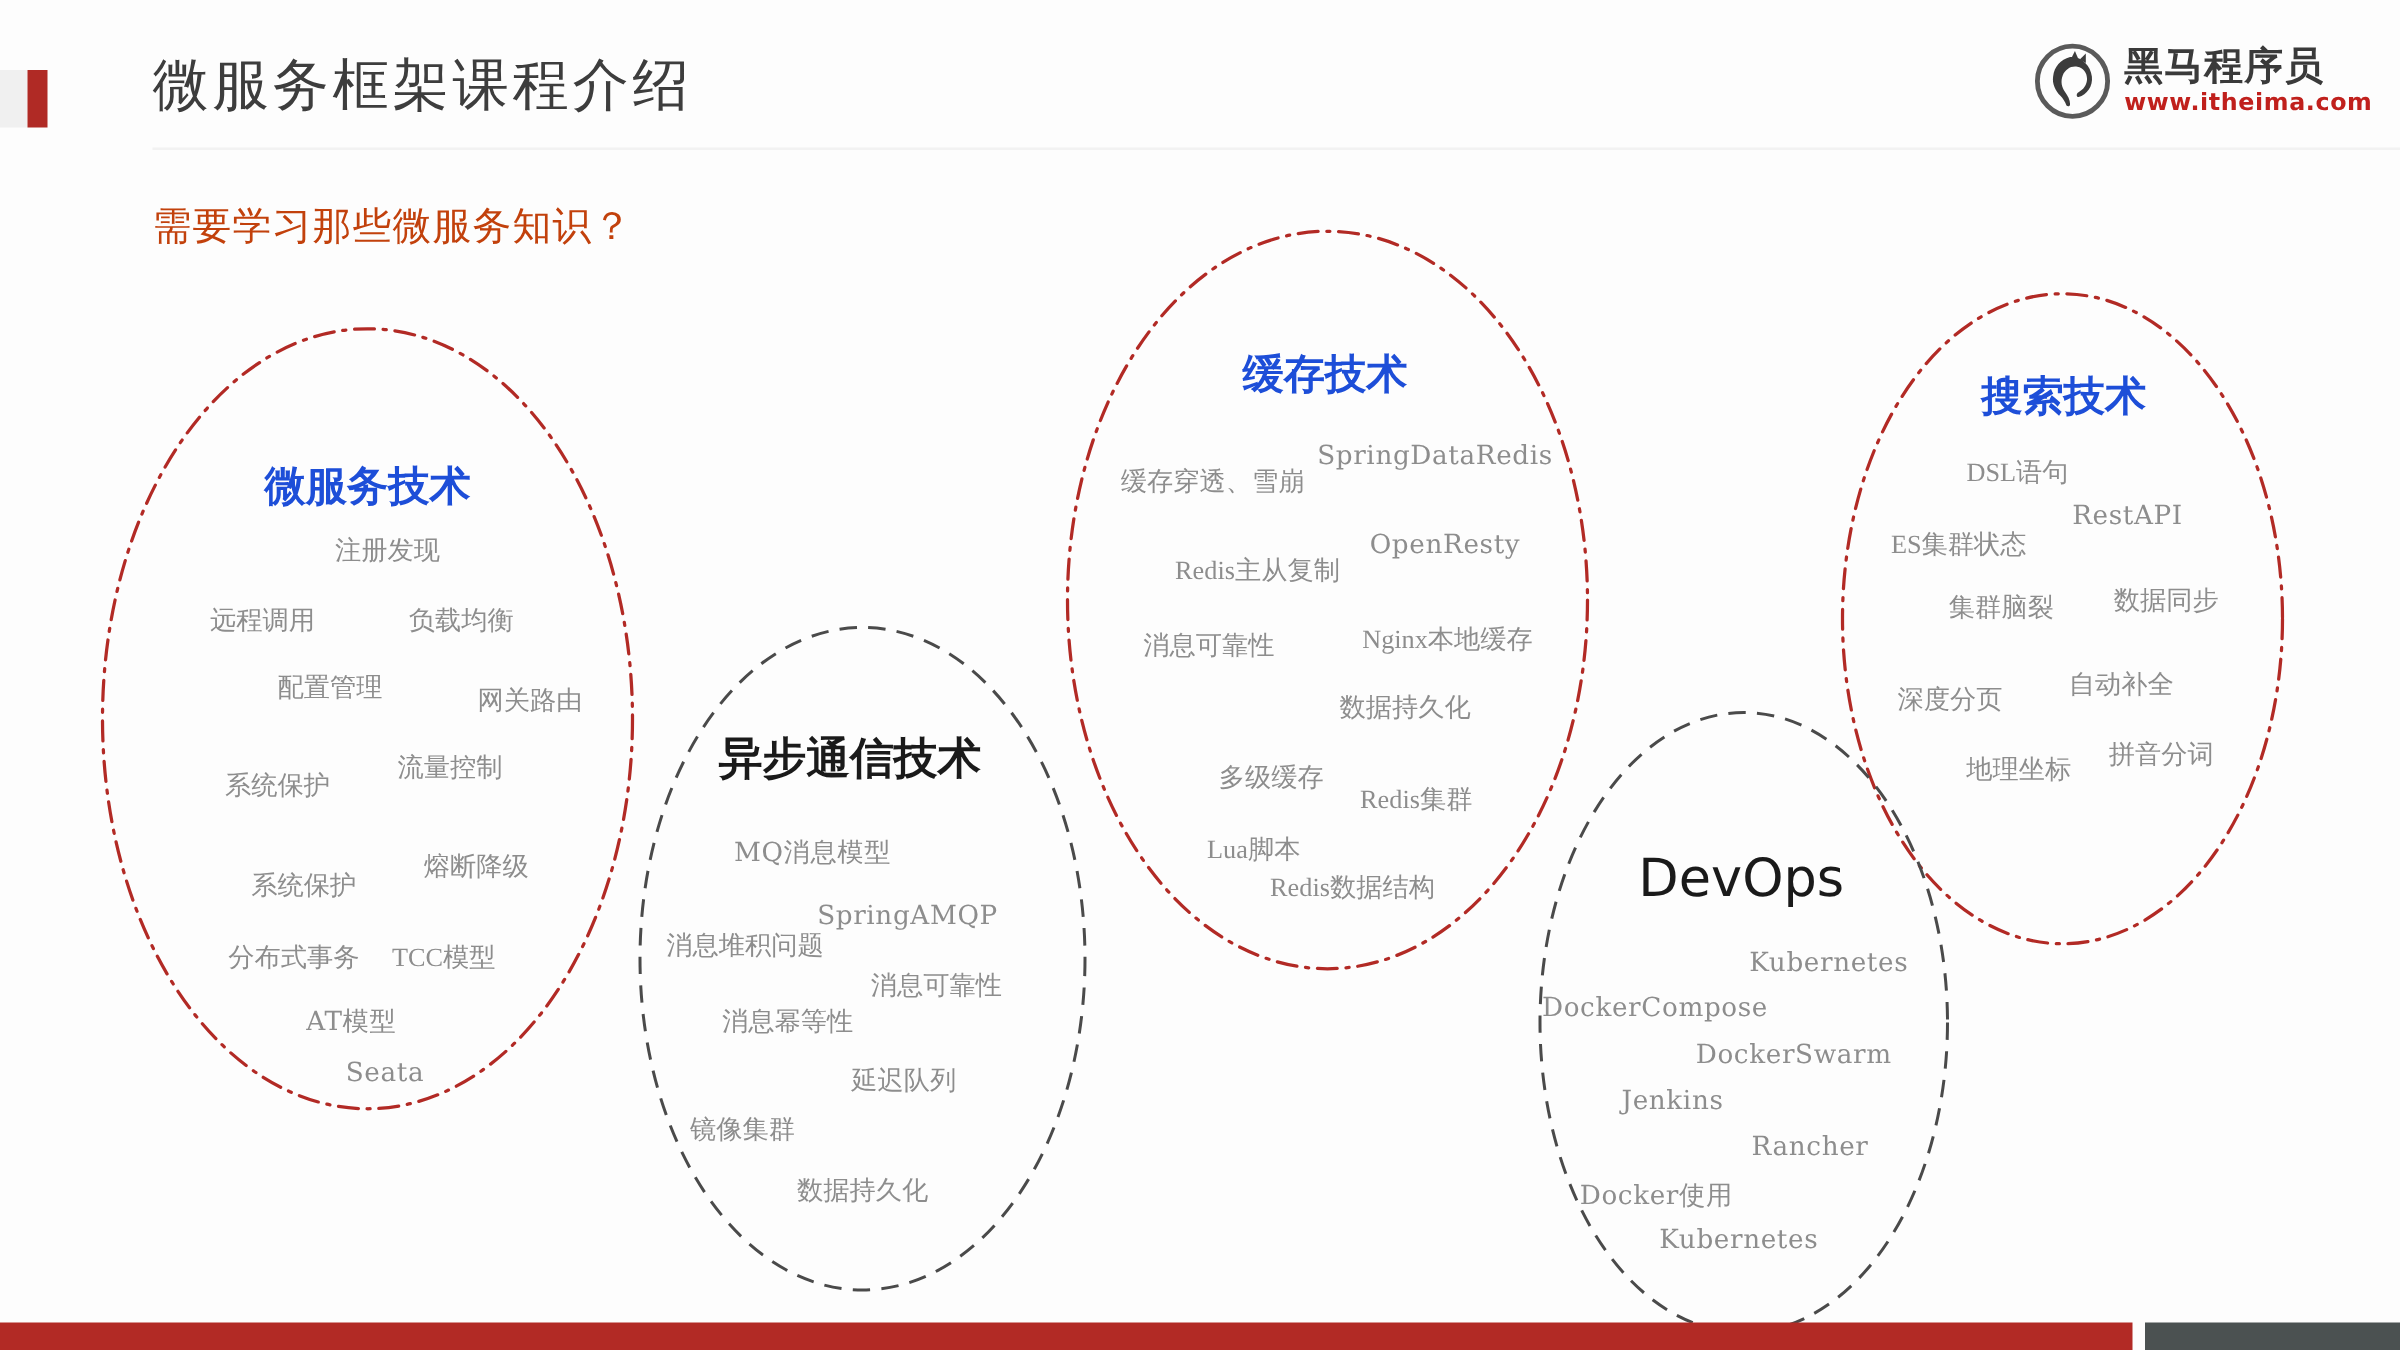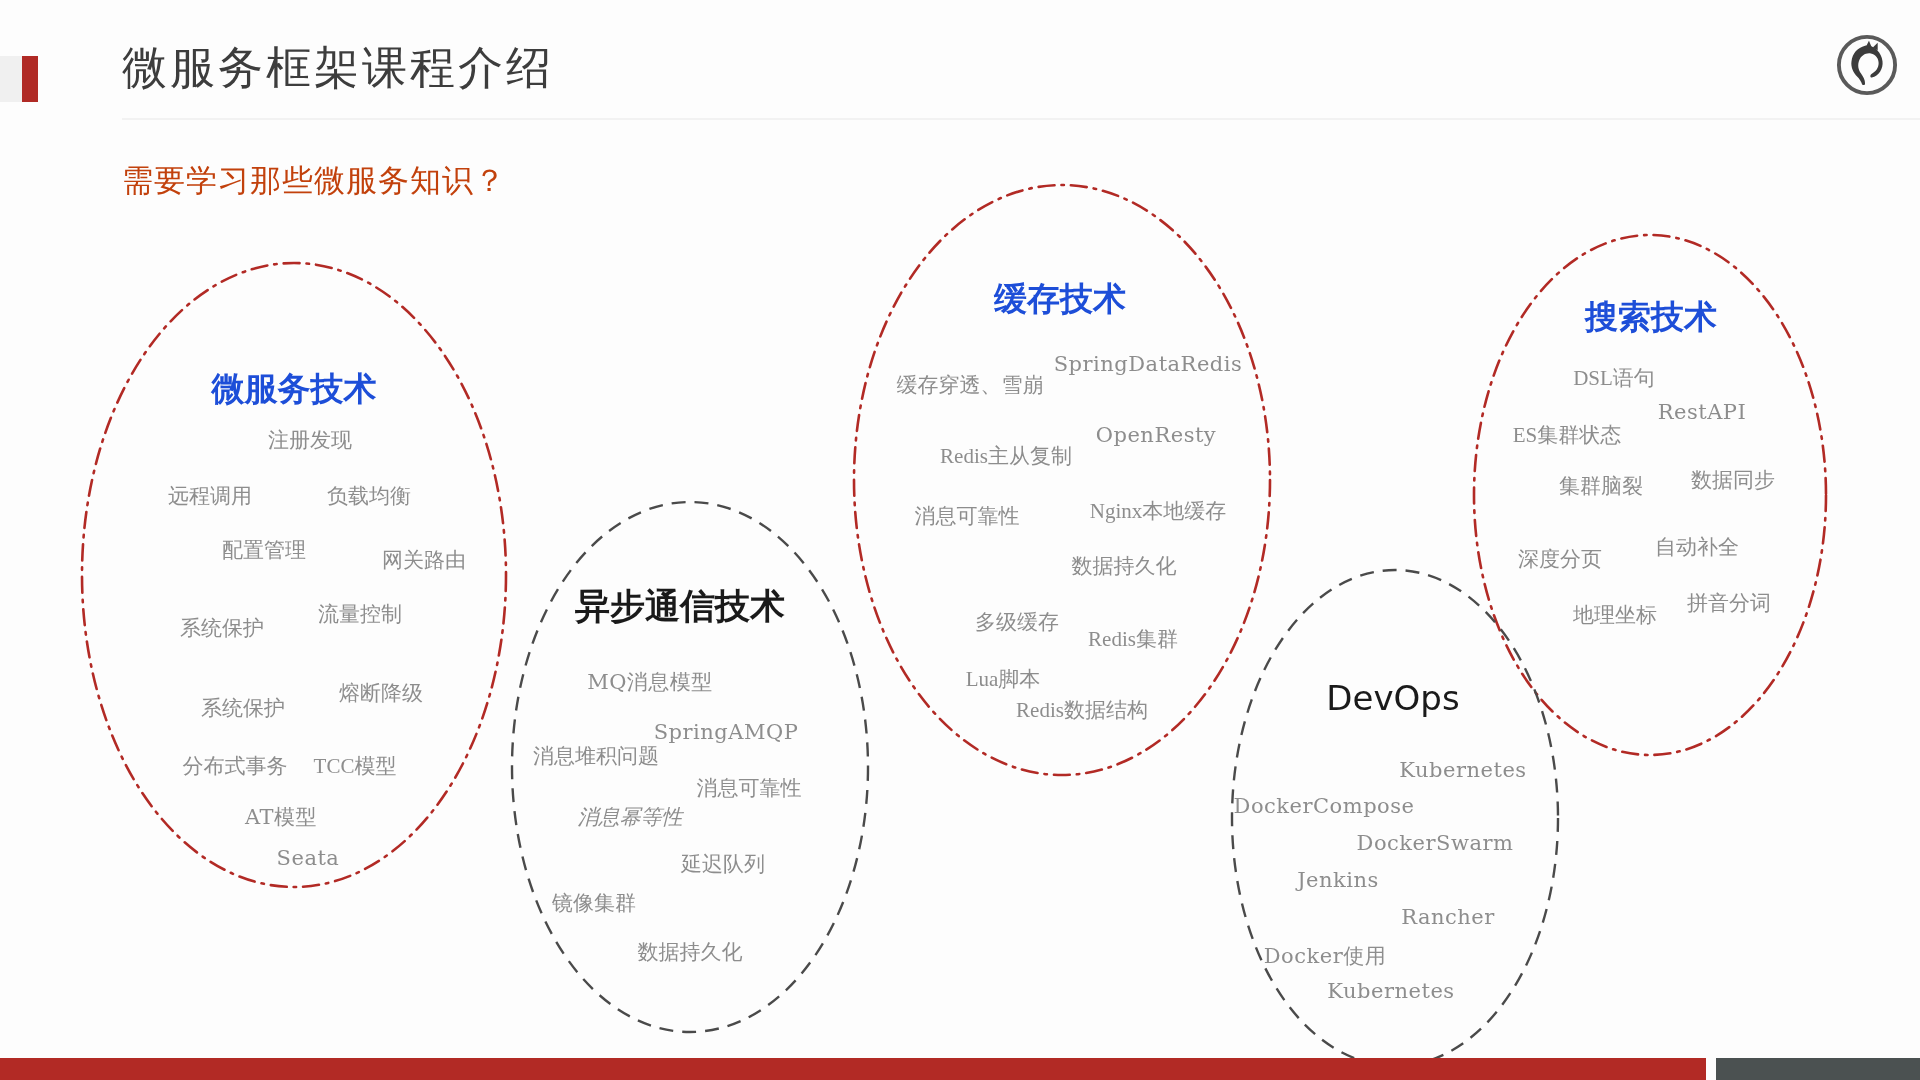--- a/index.html
+++ b/index.html
@@ -141,20 +141,24 @@
 <div id="logo">
   <svg id="logo-mark" viewBox="0 0 64 64">
     <circle cx="32" cy="32" r="29" fill="none" stroke="#5a5a5a" stroke-width="4"></circle>
     <path d="M30 12 C22 14 17 20 16 28 C15 34 18 40 22 44 C24 46 26 49 27 52
              C28 53 30 53 30 51 C30 47 28 44 26 41 C23 37 22 32 24 27
              C26 22 31 19 36 20 C41 21 44 25 44 30 C44 35 41 39 37 41
              C35 42 35 45 37 45 C44 43 49 36 48 28 C47 19 39 11 30 12 Z" fill="#3c3c3c"></path>
     <path d="M31 13 L34 7 L37 14 Z" fill="#3c3c3c"></path>
     <path d="M38 14 L43 9 L43 17 Z" fill="#3c3c3c"></path>
   </svg>
+  <div id="logo-text">
+    <div id="logo-brand">黑马程序员</div>
+    <div id="logo-url">www.itheima.com</div>
+  </div>
 </div>
 
 <div id="subtitle">需要学习那些微服务知识？</div>
 
 <svg id="ellipse-layer">
   <ellipse cx="294" cy="575" rx="212" ry="312" fill="none" stroke="#b22a25" stroke-width="2.6" stroke-dasharray="16 7 2.5 7" stroke-linecap="round"></ellipse>
   <ellipse cx="690" cy="767" rx="178" ry="265" fill="none" stroke="#4a4a4a" stroke-width="2.4" stroke-dasharray="14 9"></ellipse>
   <ellipse cx="1062" cy="480" rx="208" ry="295" fill="none" stroke="#b22a25" stroke-width="2.6" stroke-dasharray="16 7 2.5 7" stroke-linecap="round"></ellipse>
   <ellipse cx="1650" cy="495" rx="176" ry="260" fill="none" stroke="#b22a25" stroke-width="2.6" stroke-dasharray="16 7 2.5 7" stroke-linecap="round"></ellipse>
   <ellipse cx="1395" cy="818" rx="163" ry="248" fill="none" stroke="#4a4a4a" stroke-width="2.4" stroke-dasharray="14 9"></ellipse>
@@ -176,21 +180,21 @@
   <div class="topic mono" style="left:281px; top:803px;">AT模型</div>
   <div class="topic mono" style="left:308px; top:846px;">Seata</div>
 </div>
 
 <div class="cluster" id="cluster-async">
   <div class="cluster-title dark" style="left:680px; top:583px; font-size:35px;">异步通信技术</div>
   <div class="topic mono" style="left:650px; top:668px;">MQ消息模型</div>
   <div class="topic mono" style="left:726px; top:720px;">SpringAMQP</div>
   <div class="topic" style="left:596px; top:742px;">消息堆积问题</div>
   <div class="topic" style="left:749px; top:774px;">消息可靠性</div>
-  <div class="topic" style="left:630px; top:803px;font-style:italic;">消息幂等性</div>
+  <div class="topic" style="left:630px; top:803px;">消息幂等性</div>
   <div class="topic" style="left:723px; top:850px;">延迟队列</div>
   <div class="topic" style="left:594px; top:889px;">镜像集群</div>
   <div class="topic" style="left:690px; top:938px;">数据持久化</div>
 </div>
 
 <div class="cluster" id="cluster-cache">
   <div class="cluster-title red" style="left:1060px; top:277px;">缓存技术</div>
   <div class="topic" style="left:970px; top:371px;">缓存穿透、雪崩</div>
   <div class="topic mono" style="left:1148px; top:352px;">SpringDataRedis</div>
   <div class="topic" style="left:1006px; top:442px;">Redis主从复制</div>
@@ -211,21 +215,21 @@
   <div class="topic" style="left:1567px; top:421px;">ES集群状态</div>
   <div class="topic" style="left:1601px; top:472px;">集群脑裂</div>
   <div class="topic" style="left:1733px; top:466px;">数据同步</div>
   <div class="topic" style="left:1560px; top:545px;">深度分页</div>
   <div class="topic" style="left:1697px; top:533px;">自动补全</div>
   <div class="topic" style="left:1615px; top:601px;">地理坐标</div>
   <div class="topic" style="left:1729px; top:589px;">拼音分词</div>
 </div>
 
 <div class="cluster" id="cluster-devops">
-  <div class="cluster-title dark" style="left:1393px; top:678px; font-size:34px; font-weight:normal;">DevOps</div>
+  <div class="cluster-title dark" style="left:1393px; top:678px; font-size:42px; font-weight:normal;">DevOps</div>
   <div class="topic mono" style="left:1463px; top:758px;">Kubernetes</div>
   <div class="topic mono" style="left:1324px; top:794px;">DockerCompose</div>
   <div class="topic mono" style="left:1435px; top:831px;">DockerSwarm</div>
   <div class="topic mono" style="left:1338px; top:868px;">Jenkins</div>
   <div class="topic mono" style="left:1448px; top:905px;">Rancher</div>
   <div class="topic mono" style="left:1325px; top:942px;">Docker使用</div>
   <div class="topic mono" style="left:1391px; top:979px;">Kubernetes</div>
 </div>
 
 <div id="footer-red"></div>

